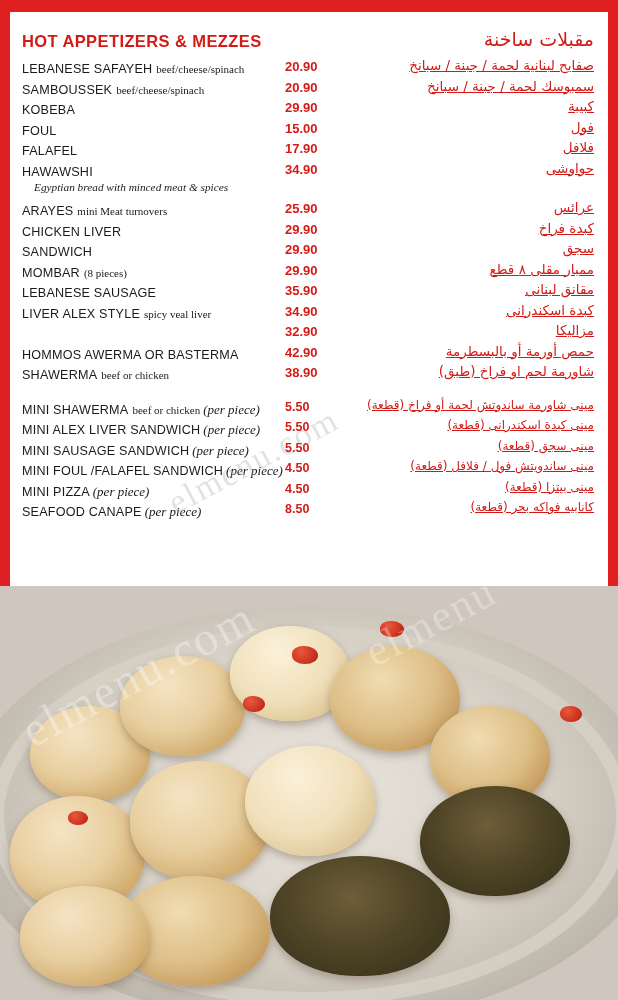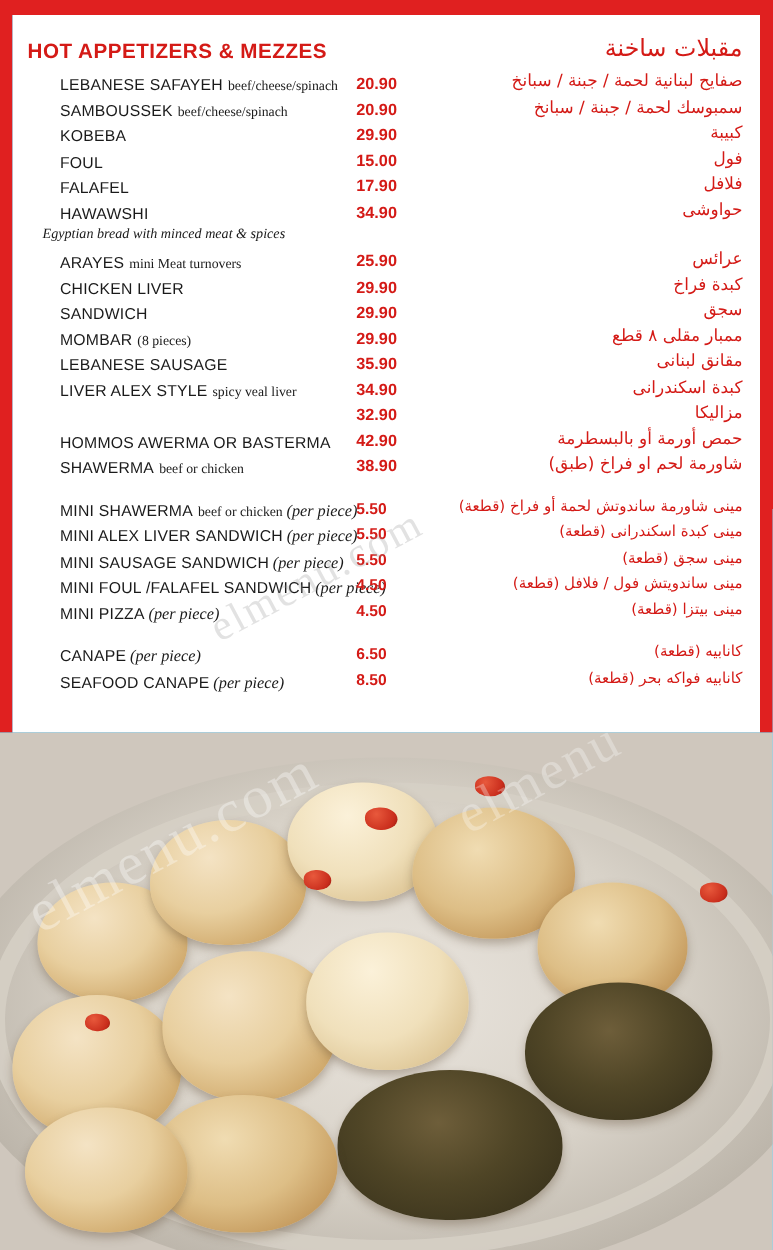--- a/index.html
+++ b/index.html
@@ -10,21 +10,21 @@
     width: 618px;
     height: 1000px;
     background: #ffffff;
     font-family: "Liberation Sans", sans-serif;
     overflow: hidden;
   }
   .page {
     position: relative;
     width: 618px;
     height: 1000px;
-    background: #0ea5e9;
+    background: #c2410c;
     box-sizing: border-box;
   }
   .top-bar {
     position: absolute;
     top: 0; left: 0;
     width: 618px;
     height: 12px;
     background: #e02020;
   }
   .side-bar-left {
@@ -86,21 +86,20 @@
     position: absolute;
     left: 12px;
     top: 1px;
     white-space: nowrap;
   }
   .en .name {
     font-size: 12.6px;
     color: #1a1a1a;
     letter-spacing: 0.2px;
     font-family: "Liberation Sans", sans-serif;
-    margin-left: 26px;
   }
   .en .desc {
     font-size: 11px;
     color: #1a1a1a;
     font-family: "Liberation Serif", serif;
     margin-left: 4px;
   }
   .en .desc-small {
     font-size: 13px;
     color: #1a1a1a;
@@ -123,20 +122,21 @@
   }
   .ar {
     position: absolute;
     right: 14px;
     top: -1px;
     font-size: 13.5px;
     color: #d41a16;
     font-family: "DejaVu Sans", sans-serif;
     direction: rtl;
     white-space: nowrap;
+    text-decoration: underline;
   }
   .ar.sm {
     font-size: 12px;
   }
   .note {
     position: relative;
     height: 19px;
     width: 576px;
   }
   .note .txt {
@@ -399,27 +399,20 @@
       </div>
 
       <div class="row">
         <div class="en">
           <span class="name">MINI PIZZA</span><span class="desc-small">(per piece)</span>
         </div>
         <div class="price small">4.50</div>
         <div class="ar sm">مينى بيتزا (قطعة)</div>
       </div>
 
-      <div class="row gap-before">
-        <div class="en">
-          <span class="name">CANAPE</span><span class="desc-small">(per piece)</span>
-        </div>
-        <div class="price small">6.50</div>
-        <div class="ar sm">كانابيه (قطعة)</div>
-      </div>
 
       <div class="row">
         <div class="en">
           <span class="name">SEAFOOD CANAPE</span><span class="desc-small">(per piece)</span>
         </div>
         <div class="price small">8.50</div>
         <div class="ar sm">كانابيه فواكه بحر (قطعة)</div>
       </div>
 
     </div>

